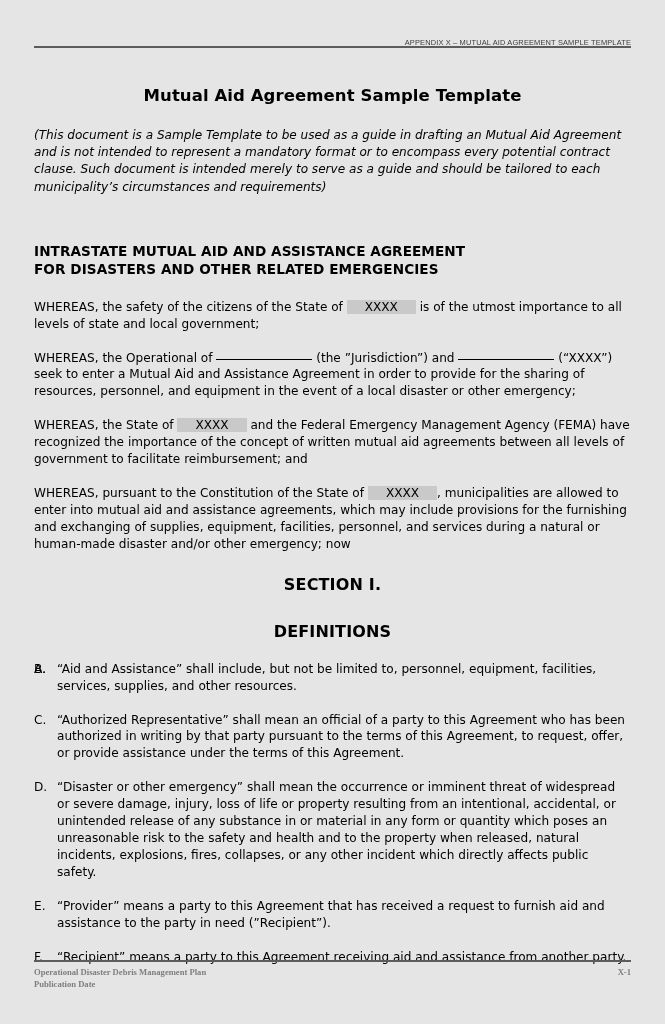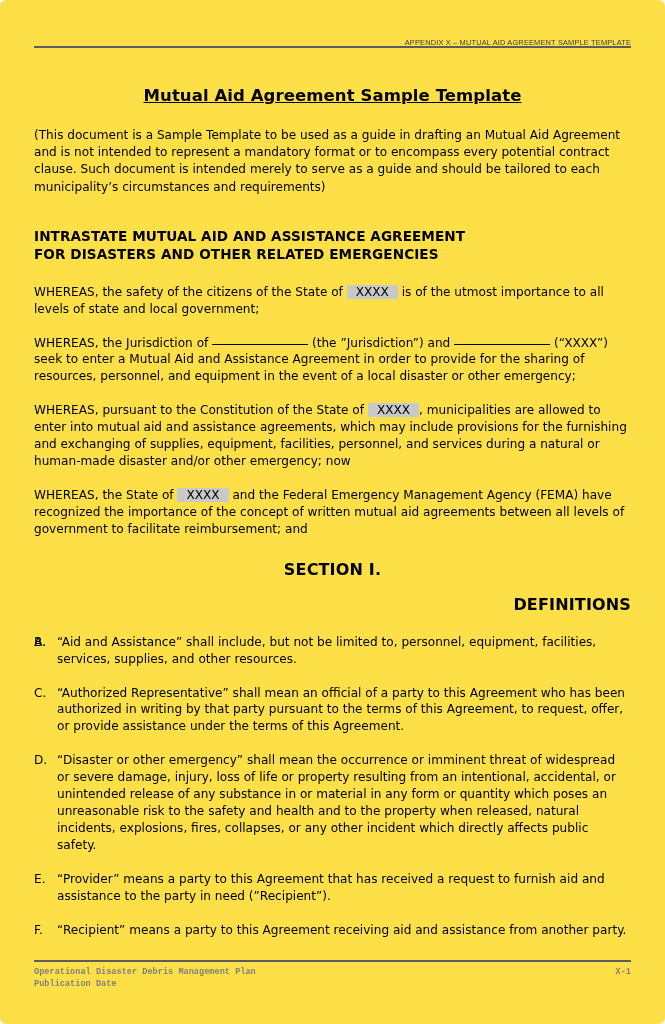--- a/index.html
+++ b/index.html
@@ -14,23 +14,22 @@
     font-family: "DejaVu Sans", sans-serif;
     color: #000000;
     -webkit-font-smoothing: antialiased;
   }
 
   .page {
     position: absolute;
     left: 0; top: 0;
     width: 665px;
     height: 1024px;
-    background: #fde047;
+    background: #e5e5e5;
     box-sizing: border-box;
-    border-radius: 6px;
   }
 
   
   .doc-header {
     position: absolute;
     left: 34px;
     top: 30px;
     width: 597px;
     text-align: right;
   }
@@ -63,27 +62,27 @@
   }
 
   .doc-title {
     font-family: "DejaVu Sans", sans-serif;
     font-size: 16.5px;
     font-weight: bold;
     text-align: center;
     letter-spacing: 0.005em;
     margin: 0 0 22px 0;
     color: #000;
-    text-decoration: underline;
   }
 
   .intro-note {
     font-size: 12.1px;
+    font-style: italic;
     line-height: 1.42;
-    margin: 0 0 31px 0;
+    margin: 0 0 46px 0;
     color: #000;
   }
 
   .agreement-heading {
     font-family: "DejaVu Sans", sans-serif;
     font-size: 13.6px;
     font-weight: bold;
     line-height: 1.36;
     letter-spacing: 0.005em;
     margin: 0 0 20px 0;
@@ -95,41 +94,41 @@
     line-height: 1.40;
     margin: 0 0 17px 0;
     color: #000;
     text-align: left;
   }
   .para.tight { margin-bottom: 0; }
 
   
   .field-shade {
     background: #c9c9c9;
-    padding: 0 9px;
+    padding: 0 18px;
     text-align: right;
   }
 
   .blank-line {
     display: inline-block;
     border-bottom: 1px solid #000;
     width: 96px;
     vertical-align: 2px;
   }
 
   .section-head {
     font-family: "DejaVu Sans", sans-serif;
     font-size: 16px;
     font-weight: bold;
     text-align: center;
     margin: 0;
     letter-spacing: 0.01em;
   }
   .section-head.first { margin-top: 22px; }
-  .section-head.second { margin-top: 16px; margin-bottom: 20px; text-align: right; }
+  .section-head.second { margin-top: 28px; margin-bottom: 20px; }
 
   
   .def-list {
     margin: 0;
     padding: 0;
     list-style: none;
   }
   .def-item {
     position: relative;
     padding-left: 23px;
@@ -152,21 +151,21 @@
     top: 960px;
     width: 597px;
     height: 2px;
     background: #5c5c5c;
   }
   .doc-footer {
     position: absolute;
     left: 34px;
     top: 966px;
     width: 597px;
-    font-family: Liberation Mono, monospace;
+    font-family: Liberation Serif, serif;
     font-size: 8.6px;
     font-weight: bold;
     color: #7e7e7e;
     line-height: 1.45;
   }
   .footer-row {
     display: flex;
     justify-content: space-between;
     align-items: flex-start;
   }
@@ -192,29 +191,29 @@
     <h2 class="agreement-heading">
       <span class="line">INTRASTATE MUTUAL AID AND ASSISTANCE AGREEMENT</span>
       <span class="line">FOR DISASTERS AND OTHER RELATED EMERGENCIES</span>
     </h2>
 
     <p class="para">
       <span>WHEREAS, the safety of the citizens of the State of </span><span class="field-shade">XXXX</span><span> is of the utmost importance to all levels of state and local government;</span>
     </p>
 
     <p class="para">
-      <span>WHEREAS, the Jurisdiction of </span><span class="blank-line"></span><span> (the ”Jurisdiction”) and </span><span class="blank-line"></span><span> (“XXXX”) seek to enter a Mutual Aid and Assistance Agreement in order to provide for the sharing of resources, personnel, and equipment in the event of a local disaster or other emergency;</span>
+      <span>WHEREAS, the Operational of </span><span class="blank-line"></span><span> (the ”Jurisdiction”) and </span><span class="blank-line"></span><span> (“XXXX”) seek to enter a Mutual Aid and Assistance Agreement in order to provide for the sharing of resources, personnel, and equipment in the event of a local disaster or other emergency;</span>
+    </p>
+
+    <p class="para">
+      <span>WHEREAS, the State of </span><span class="field-shade">XXXX</span><span> and the Federal Emergency Management Agency (FEMA) have recognized the importance of the concept of written mutual aid agreements between all levels of government to facilitate reimbursement; and</span>
     </p>
 
     <p class="para">
       <span>WHEREAS, pursuant to the Constitution of the State of </span><span class="field-shade">XXXX</span><span>, municipalities are allowed to enter into mutual aid and assistance agreements, which may include provisions for the furnishing and exchanging of supplies, equipment, facilities, personnel, and services during a natural or human-made disaster and/or other emergency; now</span>
-    </p>
-
-    <p class="para">
-      <span>WHEREAS, the State of </span><span class="field-shade">XXXX</span><span> and the Federal Emergency Management Agency (FEMA) have recognized the importance of the concept of written mutual aid agreements between all levels of government to facilitate reimbursement; and</span>
     </p>
 
 
     <h3 class="section-head first">SECTION I.</h3>
     <h3 class="section-head second">DEFINITIONS</h3>
 
     <ol class="def-list">
       <li class="def-item">
         <span class="def-marker">A.</span>
       </li>

